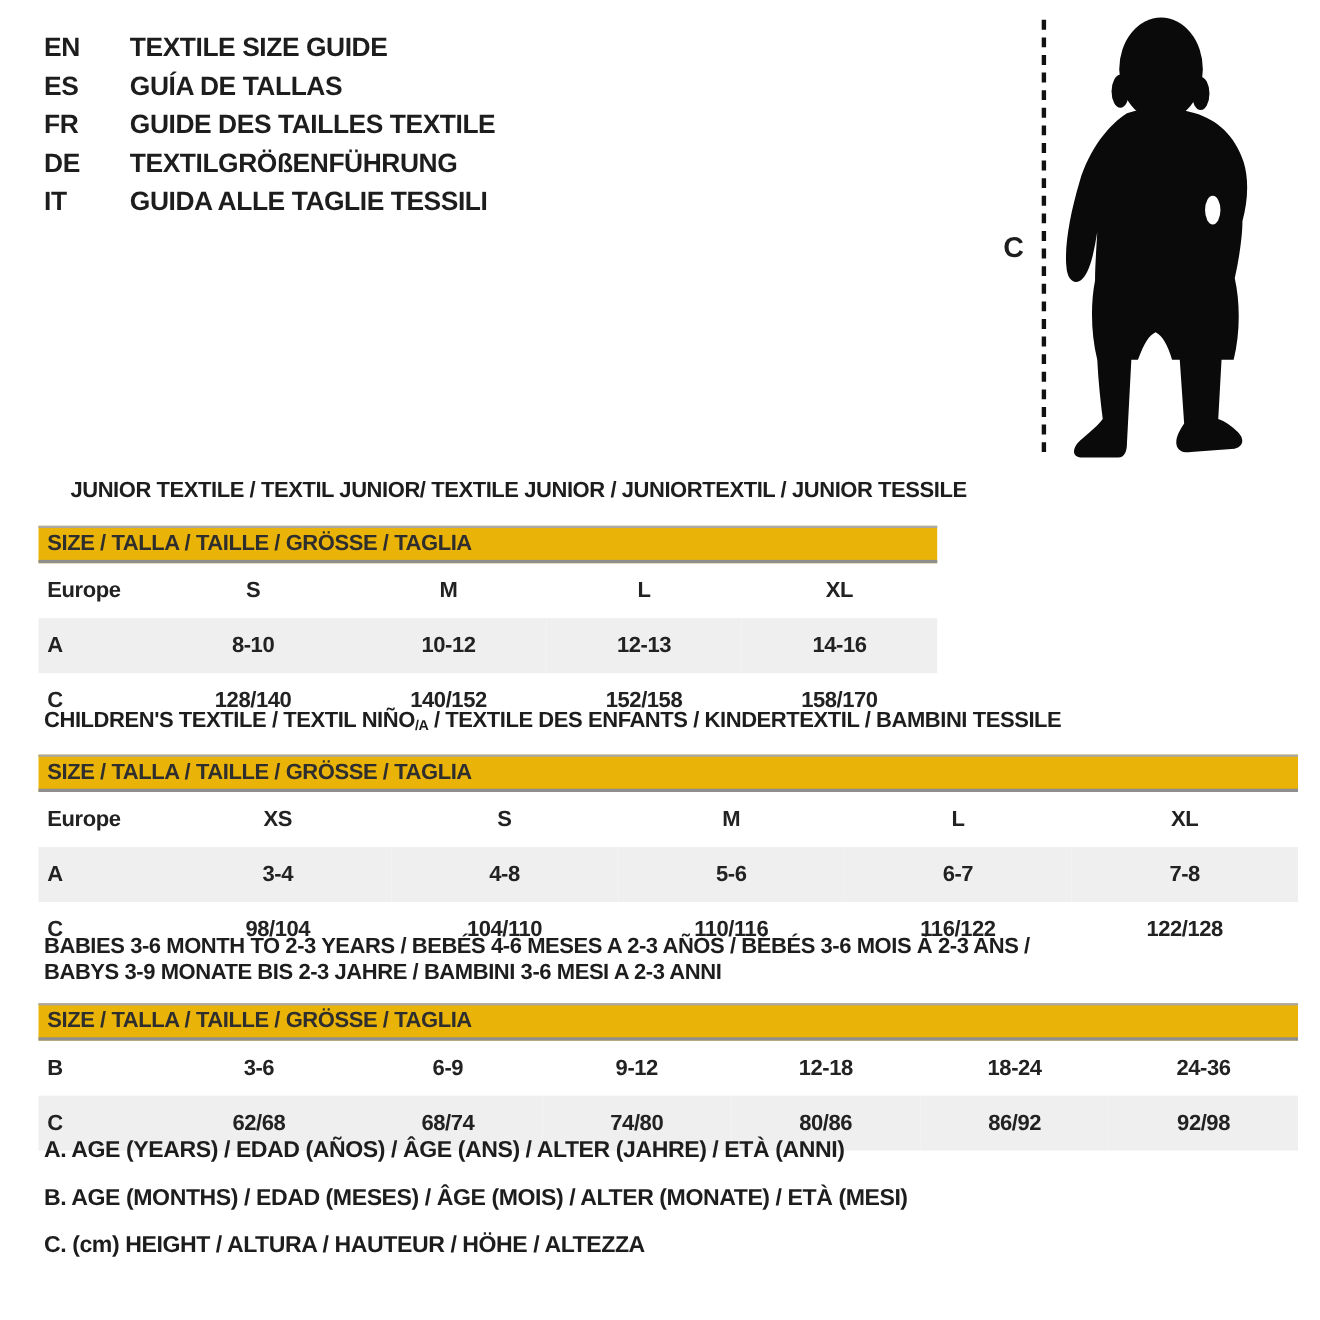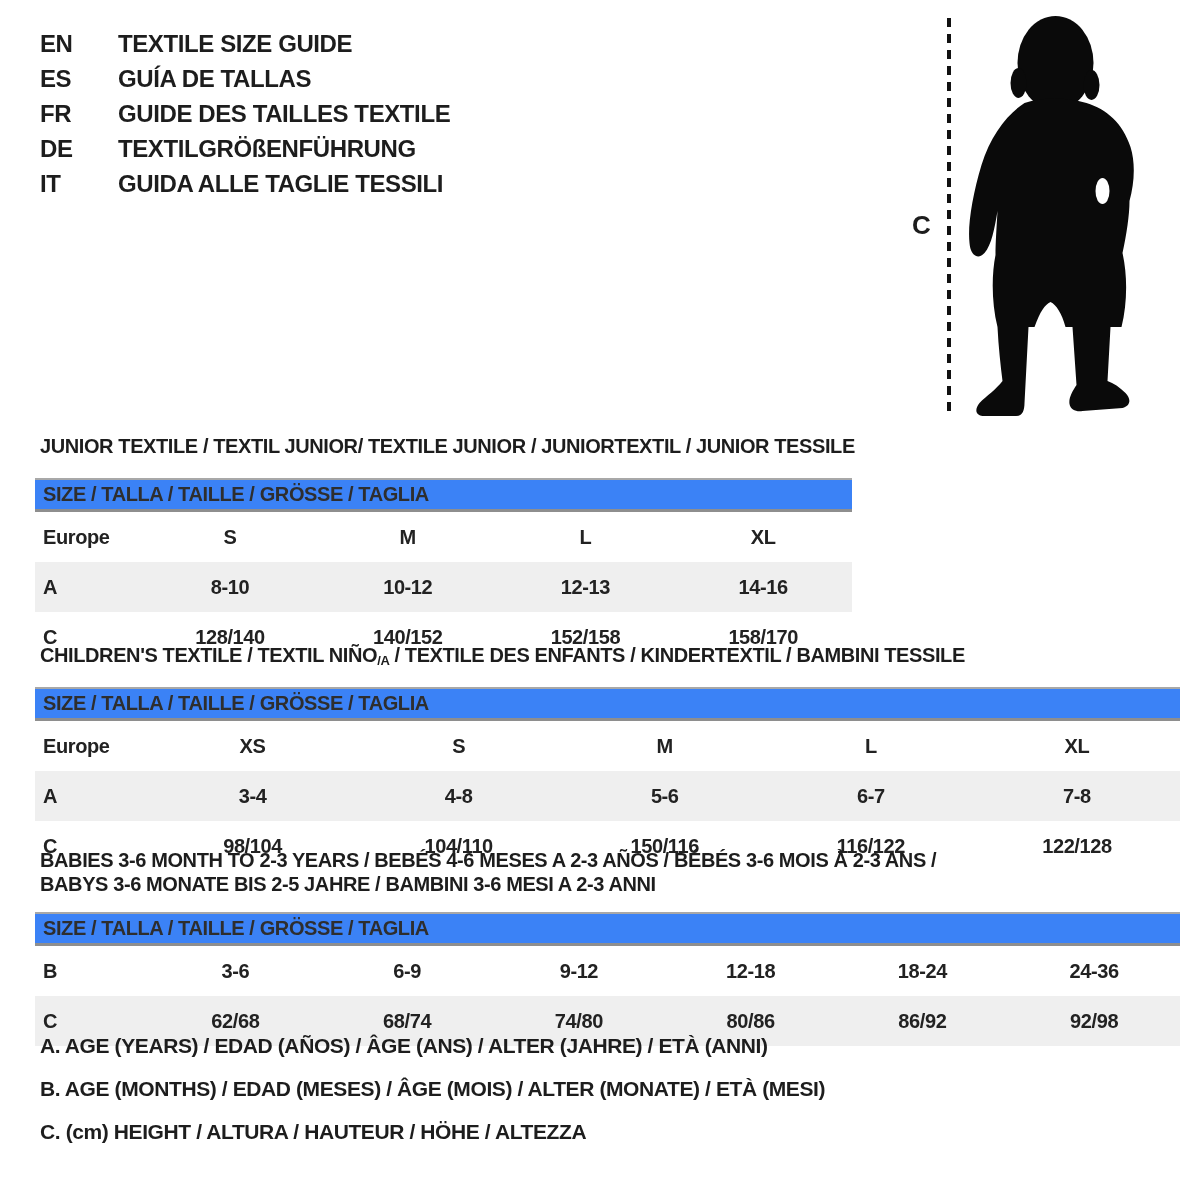--- a/index.html
+++ b/index.html
@@ -16,26 +16,26 @@
   .measure-label{position:absolute;left:912px;top:210px;font-size:26px;font-weight:bold;}
   .dash-line{position:absolute;left:946px;top:16px;}
   .toddler{position:absolute;left:963px;top:13px;}
   
   .section{position:absolute;left:35px;}
   .section-title{font-size:20px;font-weight:bold;letter-spacing:-0.4px;
     white-space:nowrap;padding-left:5px;line-height:24px;}
   .sec-junior{top:434px;width:817px;}
   .sec-children{top:643px;width:1145px;}
   .sec-babies{top:848px;width:1145px;}
-  .sec-junior .section-title{margin-bottom:20px;}
+  .sec-junior .section-title{margin-bottom:20px;margin-left:24px;}
   .sec-children .section-title{margin-bottom:17px;}
   .sec-babies .section-title{margin-bottom:0;}
   .sec-babies .title-gap{height:16px;}
   .table-bar{
-    background:#3b82f6;border-top:2px solid #a8a8a8;border-bottom:3px solid #8e8e8e;
+    background:#eab308;border-top:2px solid #a8a8a8;border-bottom:3px solid #8e8e8e;
     height:29px;line-height:29px;padding-left:8px;box-sizing:content-box;
     font-size:20px;font-weight:bold;letter-spacing:-0.4px;color:#2e2e2e;white-space:nowrap;
   }
   table.size-table{width:100%;border-collapse:collapse;table-layout:fixed;}
   .size-table td{
     height:50px;padding:0;text-align:center;vertical-align:middle;
     font-size:20px;font-weight:bold;letter-spacing:-0.4px;color:#222;
   }
   .size-table td.rowlabel{text-align:left;padding-left:8px;}
   .size-table tr.alt{background:#efefef;}
@@ -183,31 +183,31 @@
           <td>3-4</td>
           <td>4-8</td>
           <td>5-6</td>
           <td>6-7</td>
           <td>7-8</td>
         </tr>
         <tr>
           <td class="rowlabel">C</td>
           <td>98/104</td>
           <td>104/110</td>
-          <td>150/116</td>
+          <td>110/116</td>
           <td>116/122</td>
           <td>122/128</td>
         </tr>
       </tbody>
     </table>
   </div>
 
   <div class="section sec-babies">
     <div class="section-title">BABIES 3-6 MONTH TO 2-3 YEARS / BEBÉS 4-6 MESES A 2-3 AÑOS / BÉBÉS 3-6 MOIS À 2-3 ANS /</div>
-    <div class="section-title">BABYS 3-6 MONATE BIS 2-5 JAHRE / BAMBINI 3-6 MESI A 2-3 ANNI</div>
+    <div class="section-title">BABYS 3-9 MONATE BIS 2-3 JAHRE / BAMBINI 3-6 MESI A 2-3 ANNI</div>
     <div class="title-gap"></div>
     <div class="table-bar">SIZE / TALLA / TAILLE / GRÖSSE / TAGLIA</div>
     <table class="size-table">
       <colgroup>
           <col style="width:10%">
           <col>
           <col>
           <col>
           <col>
           <col>

